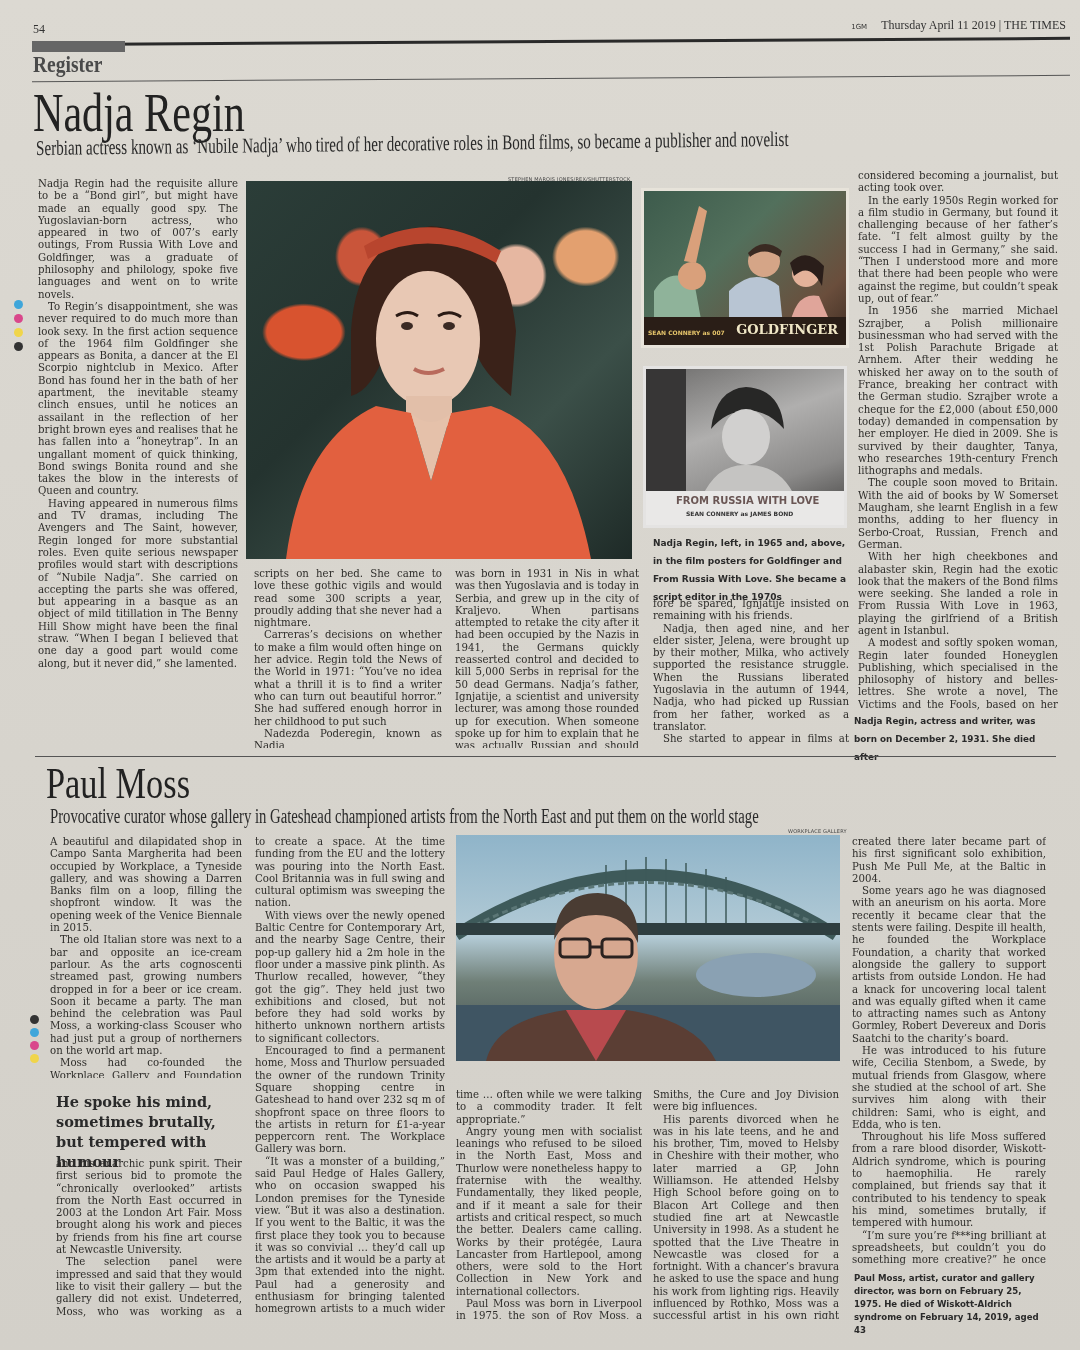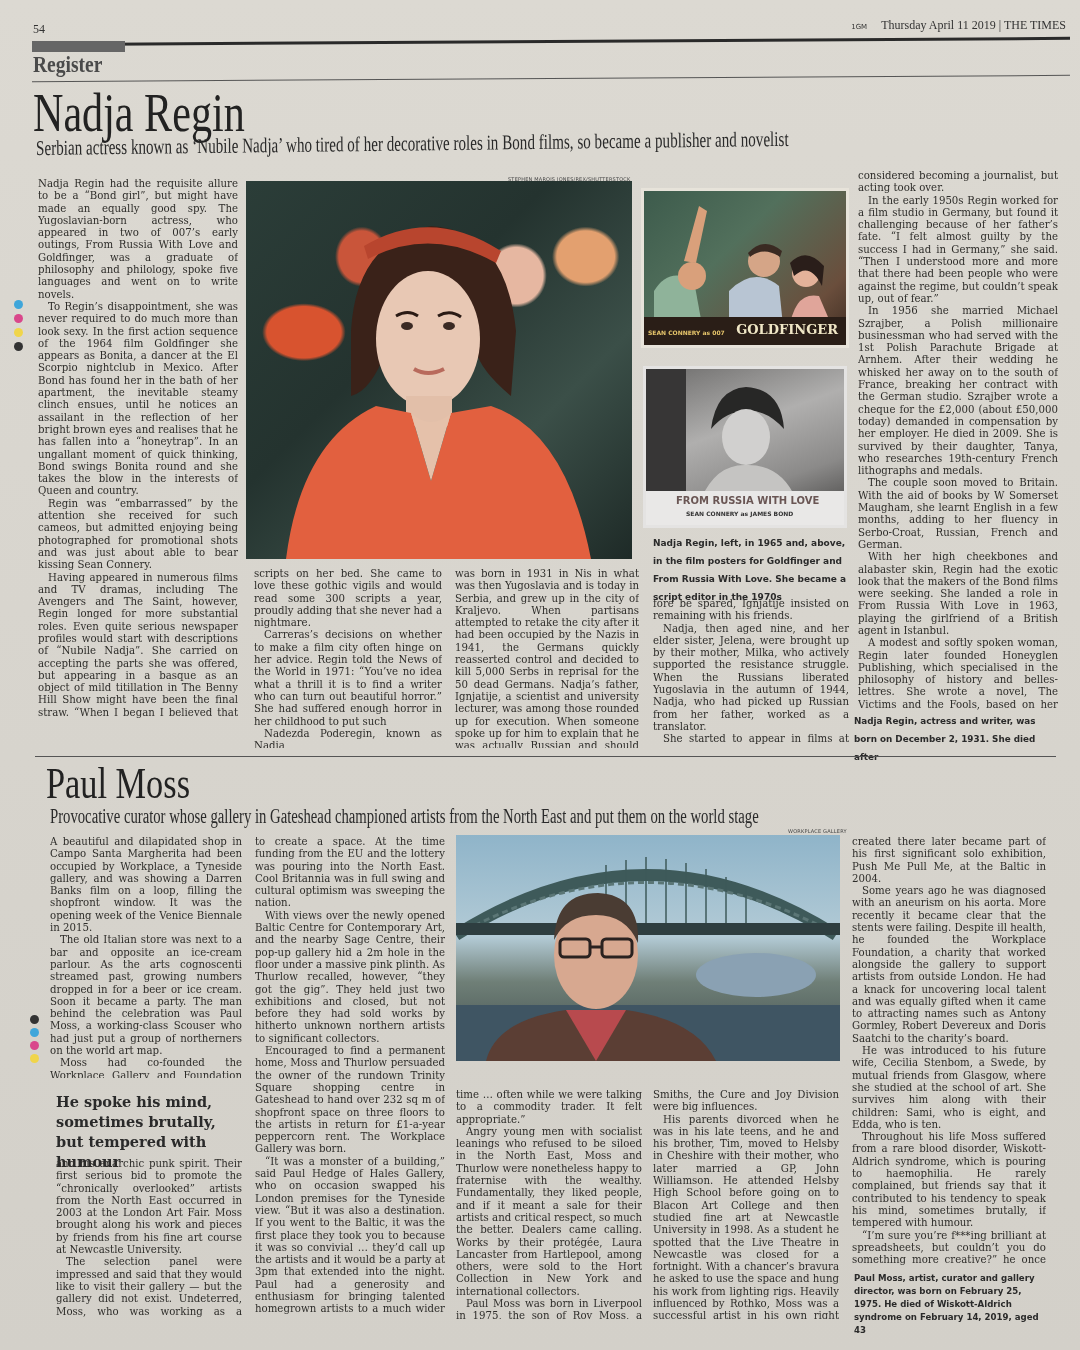--- a/index.html
+++ b/index.html
@@ -59,21 +59,20 @@
   <div class="regmark" style="left:30px;top:1028px;background:#3fa6da;"></div>
   <div class="regmark" style="left:30px;top:1041px;background:#d9478b;"></div>
   <div class="regmark" style="left:30px;top:1054px;background:#f0d54a;"></div>
 
   <h1 class="headline" style="left:33px;top:82px;font-size:54px;">Nadja Regin</h1>
   <div class="standfirst" style="left:36px;top:136px;font-size:21px;transform:scaleX(0.72) rotate(-0.5deg);">Serbian actress known as ‘Nubile Nadja’ who tired of her decorative roles in Bond films, so became a publisher and novelist</div>
 
   <div class="col" style="left:38px;top:178px;width:200px;height:540px;">
     <p class="first">Nadja Regin had the requisite allure to be a “Bond girl”, but might have made an equally good spy. The Yugoslavian-born actress, who appeared in two of 007’s early outings, From Russia With Love and Goldfinger, was a graduate of philosophy and philology, spoke five languages and went on to write novels.</p>
     <p>To Regin’s disappointment, she was never required to do much more than look sexy. In the first action sequence of the 1964 film Goldfinger she appears as Bonita, a dancer at the El Scorpio nightclub in Mexico. After Bond has found her in the bath of her apartment, the inevitable steamy clinch ensues, until he notices an assailant in the reflection of her bright brown eyes and realises that he has fallen into a “honeytrap”. In an ungallant moment of quick thinking, Bond swings Bonita round and she takes the blow in the interests of Queen and country.</p>
-    <p>Regin was “embarrassed” by the attention she received for such cameos, but admitted enjoying being photographed for promotional shots and was just about able to bear kissing Sean Connery.</p>
     <p>Having appeared in numerous films and TV dramas, including The Avengers and The Saint, however, Regin longed for more substantial roles. Even quite serious newspaper profiles would start with descriptions of “Nubile Nadja”. She carried on accepting the parts she was offered, but appearing in a basque as an object of mild titillation in The Benny Hill Show might have been the final straw. “When I began I believed that one day a good part would come along, but it never did,” she lamented.</p>
 
   </div>
 
   <div class="credit" style="left:508px;top:176px;">STEPHEN MAROIS JONES/REX/SHUTTERSTOCK</div>
   <div class="photo" style="left:246px;top:181px;width:386px;height:378px;background:radial-gradient(ellipse at 30% 20%, #c9553a 0 6%, transparent 7%), radial-gradient(ellipse at 70% 25%, #e6b7a1 0 7%, transparent 8%), radial-gradient(ellipse at 15% 40%, #d8532f 0 8%, transparent 9%), radial-gradient(ellipse at 88% 20%, #e3a06f 0 6%, transparent 7%), linear-gradient(135deg, #2b3d38 0%, #24332f 40%, #3b4f48 70%, #1e2a27 100%);">
     <svg width="386" height="378" viewBox="0 0 386 378" style="position:absolute;left:0;top:0;">
       <path d="M105 150 Q110 60 185 45 Q260 50 270 150 L265 215 Q235 190 230 170 L140 170 Q125 210 105 215 Z" fill="#3a2219"></path>
       <path d="M118 65 Q185 25 255 70 L250 82 Q185 45 122 78 Z" fill="#b8452e"></path>
       <ellipse cx="182" cy="158" rx="52" ry="68" fill="#e8c8b4"></ellipse>
@@ -114,21 +113,21 @@
     </svg>
     <div style="position:absolute;left:0;right:0;bottom:0;height:28px;background:#2a1e17;">
       <span style="position:absolute;left:4px;top:12px;font-family:'DejaVu Sans',sans-serif;font-size:6px;color:#e6c56b;font-weight:bold;">SEAN CONNERY as 007</span>
       <span style="position:absolute;right:8px;top:5px;font-family:'DejaVu Serif',serif;font-size:13px;color:#f0e7c6;font-weight:bold;">GOLDFINGER</span>
     </div>
   </div>
   <div class="caption" style="left:653px;top:534px;width:196px;">Nadja Regin, left, in 1965 and, above, in the film posters for Goldfinger and From Russia With Love. She became a script editor in the 1970s</div>
 
   <div class="col" style="left:254px;top:568px;width:188px;height:180px;">
     <p class="first">scripts on her bed. She came to love these gothic vigils and would read some 300 scripts a year, proudly adding that she never had a nightmare.</p>
-    <p>Carreras’s decisions on whether to make a film city often hinge on her advice. Regin told the News of the World in 1971: “You’ve no idea what a thrill it is to find a writer who can turn out beautiful horror.” She had suffered enough horror in her childhood to put such</p>
+    <p>Carreras’s decisions on whether to make a film would often hinge on her advice. Regin told the News of the World in 1971: “You’ve no idea what a thrill it is to find a writer who can turn out beautiful horror.” She had suffered enough horror in her childhood to put such</p>
     <p>Nadezda Poderegin, known as Nadja,</p>
   </div>
 
   <div class="col" style="left:455px;top:568px;width:184px;height:180px;">
     <p class="first">was born in 1931 in Nis in what was then Yugoslavia and is today in Serbia, and grew up in the city of Kraljevo. When partisans attempted to retake the city after it had been occupied by the Nazis in 1941, the Germans quickly reasserted control and decided to kill 5,000 Serbs in reprisal for the 50 dead Germans. Nadja’s father, Ignjatije, a scientist and university lecturer, was among those rounded up for execution. When someone spoke up for him to explain that he was actually Russian and should there-</p>
   </div>
 
   <div class="col" style="left:653px;top:598px;width:196px;height:148px;">
     <p class="first">fore be spared, Ignjatije insisted on remaining with his friends.</p>
     <p>Nadja, then aged nine, and her elder sister, Jelena, were brought up by their mother, Milka, who actively supported the resistance struggle. When the Russians liberated Yugoslavia in the autumn of 1944, Nadja, who had picked up Russian from her father, worked as a translator.</p>

